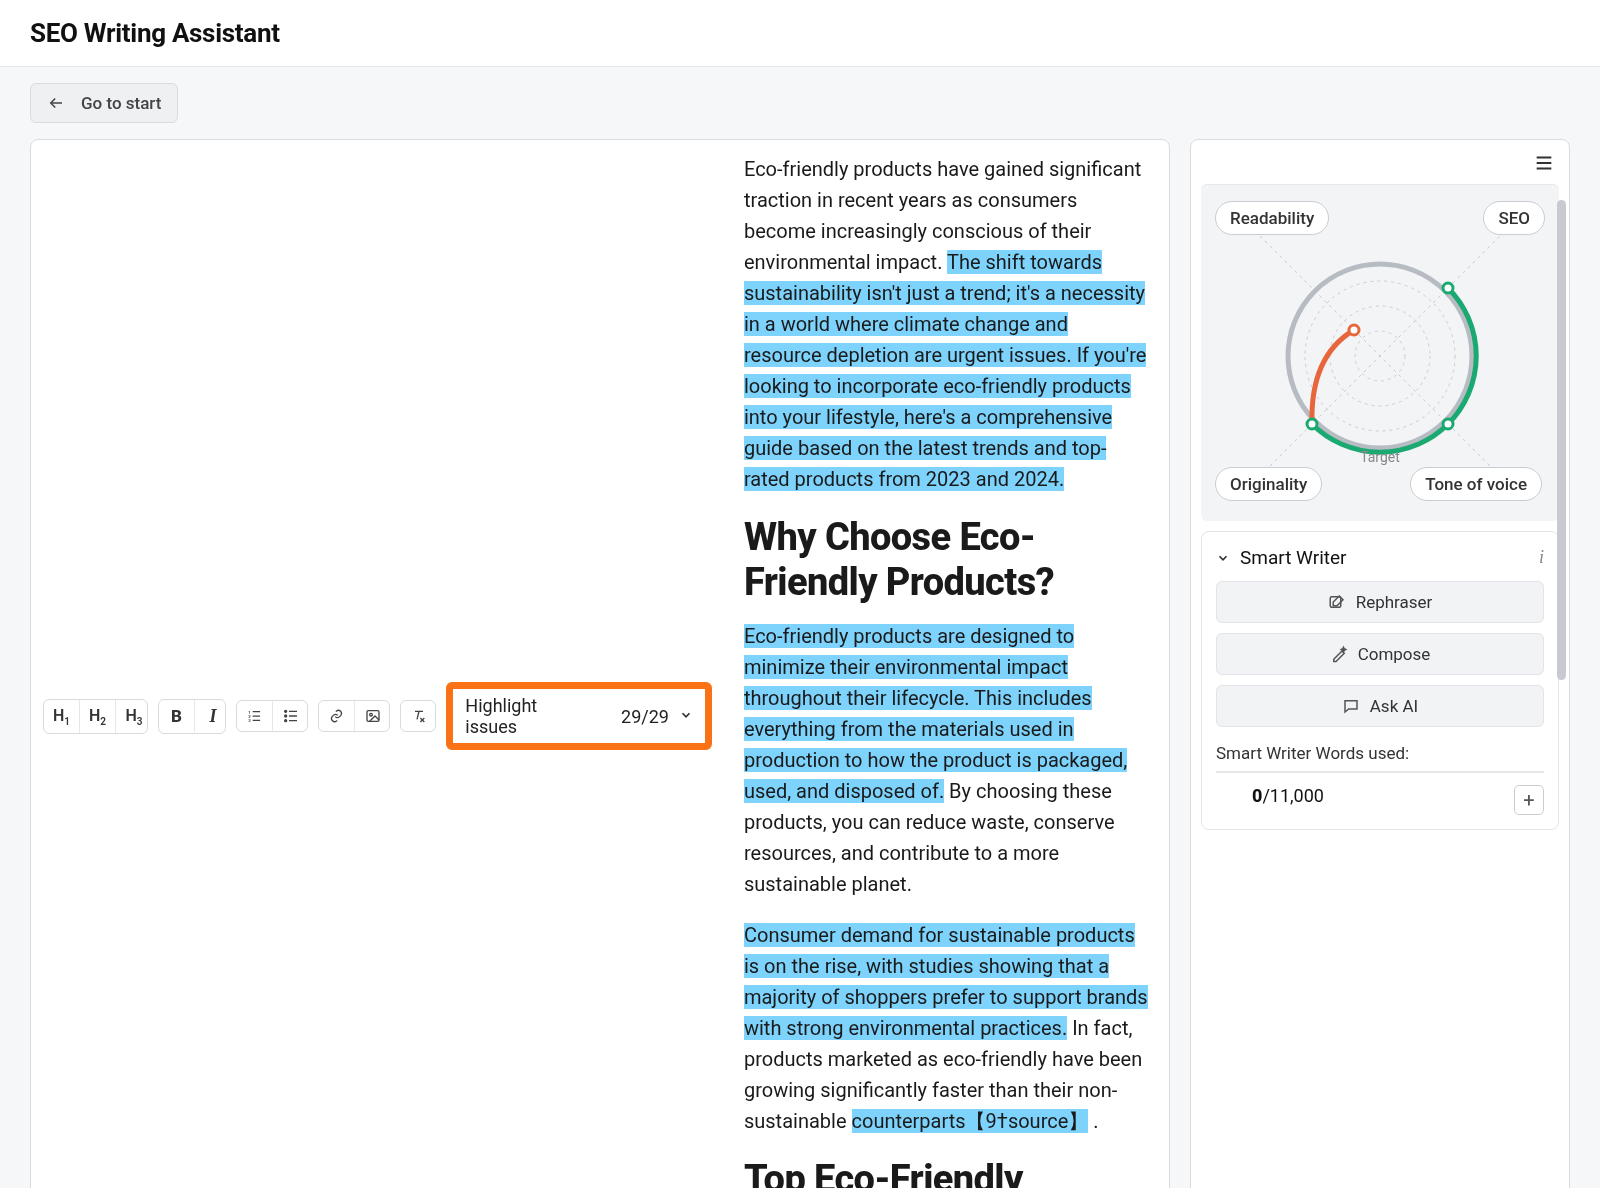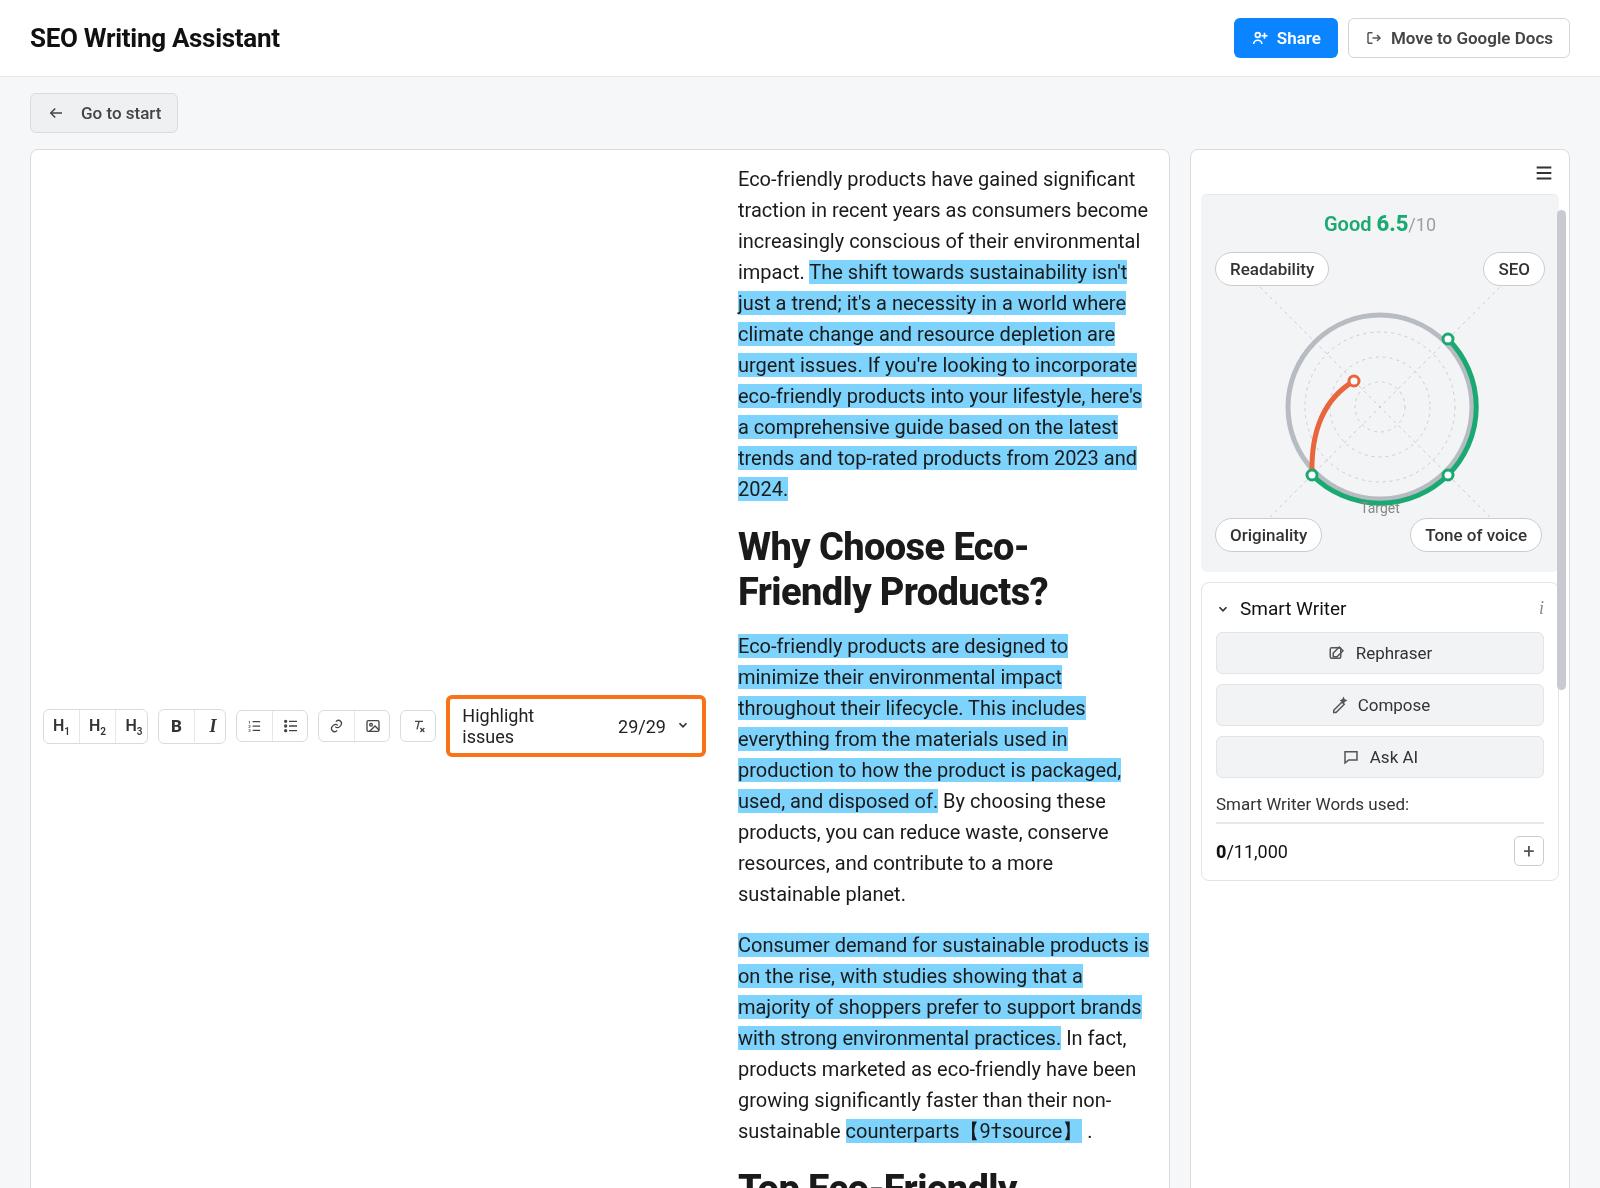--- a/index.html
+++ b/index.html
@@ -62,21 +62,21 @@
   }
   .tbtn {
     padding: 6px 10px; font-size: 15px; font-weight: 600; color: #333;
     cursor: pointer; display: inline-flex; align-items: center; justify-content: center;
     min-width: 36px; min-height: 30px;
     border-right: 1px solid #e5e7eb;
   }
   .tbtn:last-child { border-right: none; }
   .tbtn svg { display: block; }
   .issues-dd {
-    margin-left: auto; border: 4px solid #f97316; border-radius: 6px;
+    margin-left: auto; border: 7px solid #f97316; border-radius: 6px;
     display: flex; align-items: center; gap: 10px; padding: 6px 12px; cursor: pointer;
   }
   .issues-dd .label { font-size: 18px; color: #222; }
   .issues-dd .count { font-size: 18px; color: #222; margin-left: 40px; }
   .issues-dd .chev { font-size: 14px; color: #444; }
 
   .doc { padding: 14px 20px 30px 20px; font-size: 20px; line-height: 1.55; color: #1a1a1a; }
   .doc p { margin: 0 0 20px 0; }
   .doc h2 { font-size: 38px; font-weight: 800; letter-spacing: -0.6px; margin: 10px 0 16px 0; line-height: 1.18; }
   .hl { background: #7dd3fc; }
@@ -113,63 +113,40 @@
     padding: 14px; background: #fff;
   }
   .panel-head { display: flex; align-items: center; gap: 10px; margin-bottom: 12px; }
   .panel-head .title { font-size: 19px; font-weight: 400; }
   .panel-head .info { margin-left: auto; color: #888; font-family: Georgia, serif; font-style: italic; font-size: 18px; cursor: pointer; }
   .panel .tool {
     display: flex; align-items: center; justify-content: center; gap: 10px;
     background: #f1f3f5; border: 1px solid #e1e4e8; border-radius: 6px;
     padding: 10px; font-size: 17px; color: #333; cursor: pointer; margin-bottom: 10px;
   }
-  .usage { display: flex; align-items: center; justify-content: space-between; margin-top: 12px; }
+  .usage { display: flex; justify-content: space-between; margin-top: 12px; margin-left: 36px; }
   .usage-text { font-size: 17px; color: #333; }
   .usage-bar { height: 2px; background: #e5e7eb; margin: 8px 0 10px 0; }
   .usage-val { font-size: 18px; }
   .usage-val b { font-weight: 800; }
   .plus {
     width: 30px; height: 30px; border: 1px solid #c9cdd2; border-radius: 5px;
     display: flex; align-items: center; justify-content: center; font-size: 20px; cursor: pointer;
     color: #555;
   }
   .scrollbar-fake {
     position: absolute; right: 3px; top: 60px; width: 9px; height: 480px;
     background: #c7cbd1; border-radius: 5px;
   }
 </style>
 </head>
 <body>
 
 <div class="topbar">
   <h1>SEO Writing Assistant</h1>
-  <div class="topbar-actions">
-    <div class="btn btn-primary">
-      <span class="icon">
-        <svg width="18" height="18" viewBox="0 0 24 24" fill="none" stroke="#fff" stroke-width="2.2">
-          <circle cx="9" cy="8" r="3.2"></circle>
-            <path d="M3.5 20c0-3 2.5-5 5.5-5s5.5 2 5.5 5"></path>
-          <line x1="18" y1="5" x2="18" y2="13"></line>
-            <line x1="14" y1="9" x2="22" y2="9"></line>
-        </svg>
-      </span>
-      <span>Share</span>
-    </div>
-    <div class="btn btn-secondary">
-      <span class="icon">
-        <svg width="18" height="18" viewBox="0 0 24 24" fill="none" stroke="#555" stroke-width="2">
-          <path d="M4 5v14M4 5h6M4 19h6"></path>
-            <path d="M10 12h10"></path>
-            <path d="M16 8l4 4-4 4"></path>
-        </svg>
-      </span>
-      <span>Move to Google Docs</span>
-    </div>
-  </div>
 </div>
 
 <div class="subbar">
   <div class="go-start">
     <span class="icon">
       <svg width="18" height="18" viewBox="0 0 24 24" fill="none" stroke="#444" stroke-width="2">
         <path d="M20 12H5"></path>
           <path d="M11 6l-6 6 6 6"></path>
       </svg>
     </span>
@@ -275,25 +252,20 @@
       <span class="icon" style="cursor:pointer">
         <svg width="22" height="22" viewBox="0 0 24 24" fill="none" stroke="#333" stroke-width="2.2">
             <line x1="4" y1="6" x2="20" y2="6"></line>
             <line x1="4" y1="12" x2="20" y2="12"></line>
             <line x1="4" y1="18" x2="20" y2="18"></line>
           </svg>
       </span>
     </div>
 
     <div class="sidebar-inner">
-      <div class="score-line">
-        <span class="score-label">Good</span>
-        <span> </span>
-        <span class="score-val">6.5</span><span class="score-max">/10</span>
-      </div>
 
       <div class="radar-wrap">
         <div class="pill readability">Readability</div>
         <div class="pill seo">SEO</div>
         <div class="pill originality">Originality</div>
         <div class="pill tone">Tone of voice</div>
         <div class="target-lbl">Target</div>
         <svg width="330" height="300" viewBox="0 0 330 300">
           <g transform="translate(165,155)">
 

